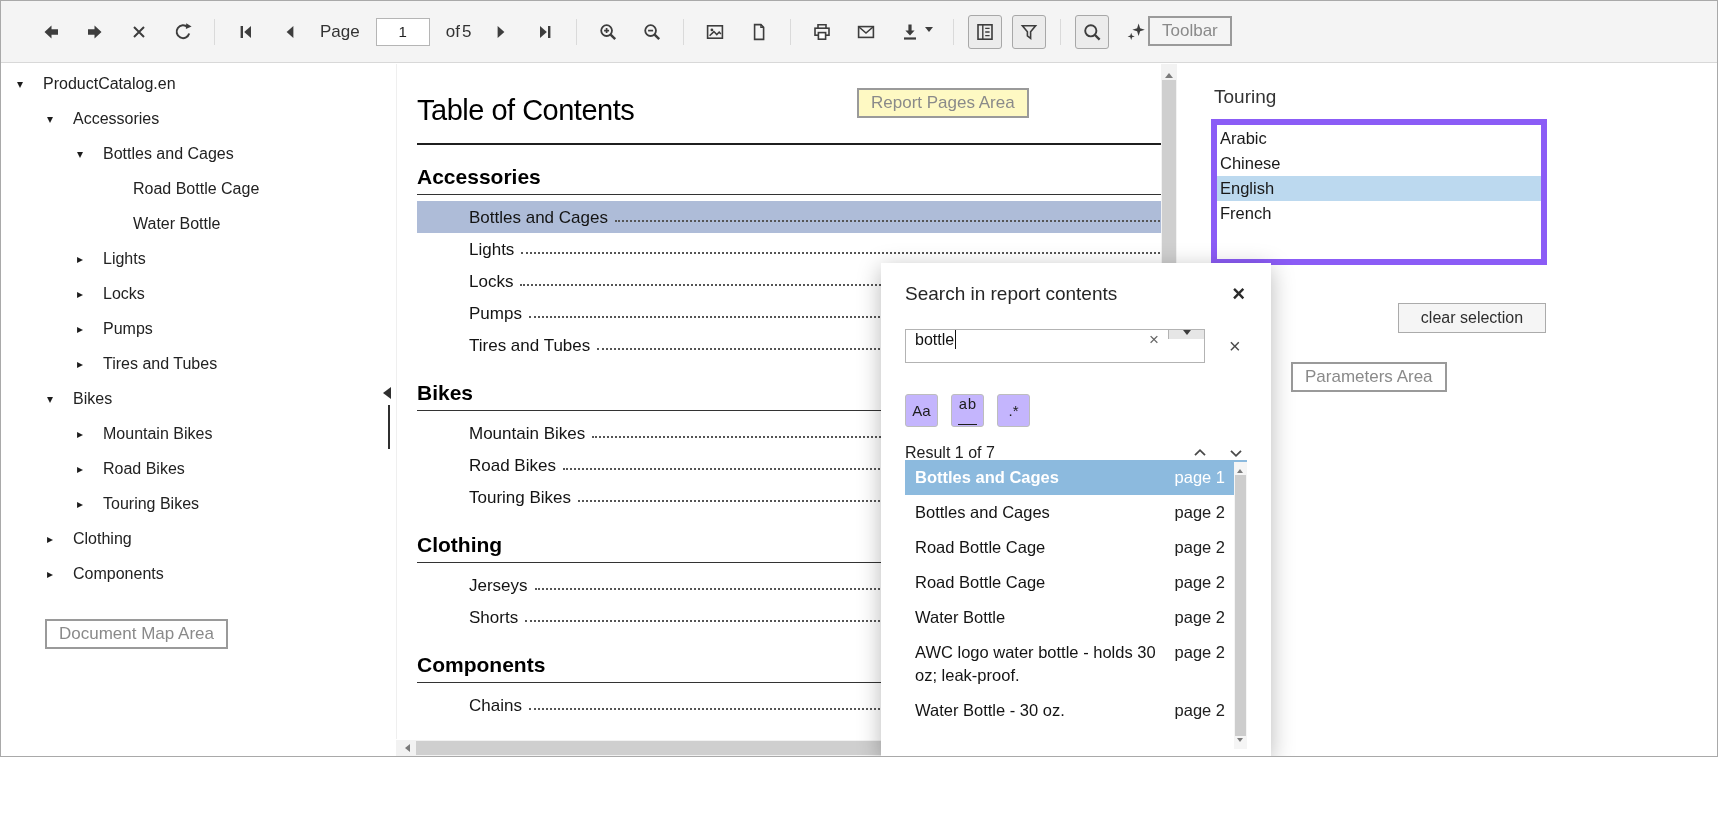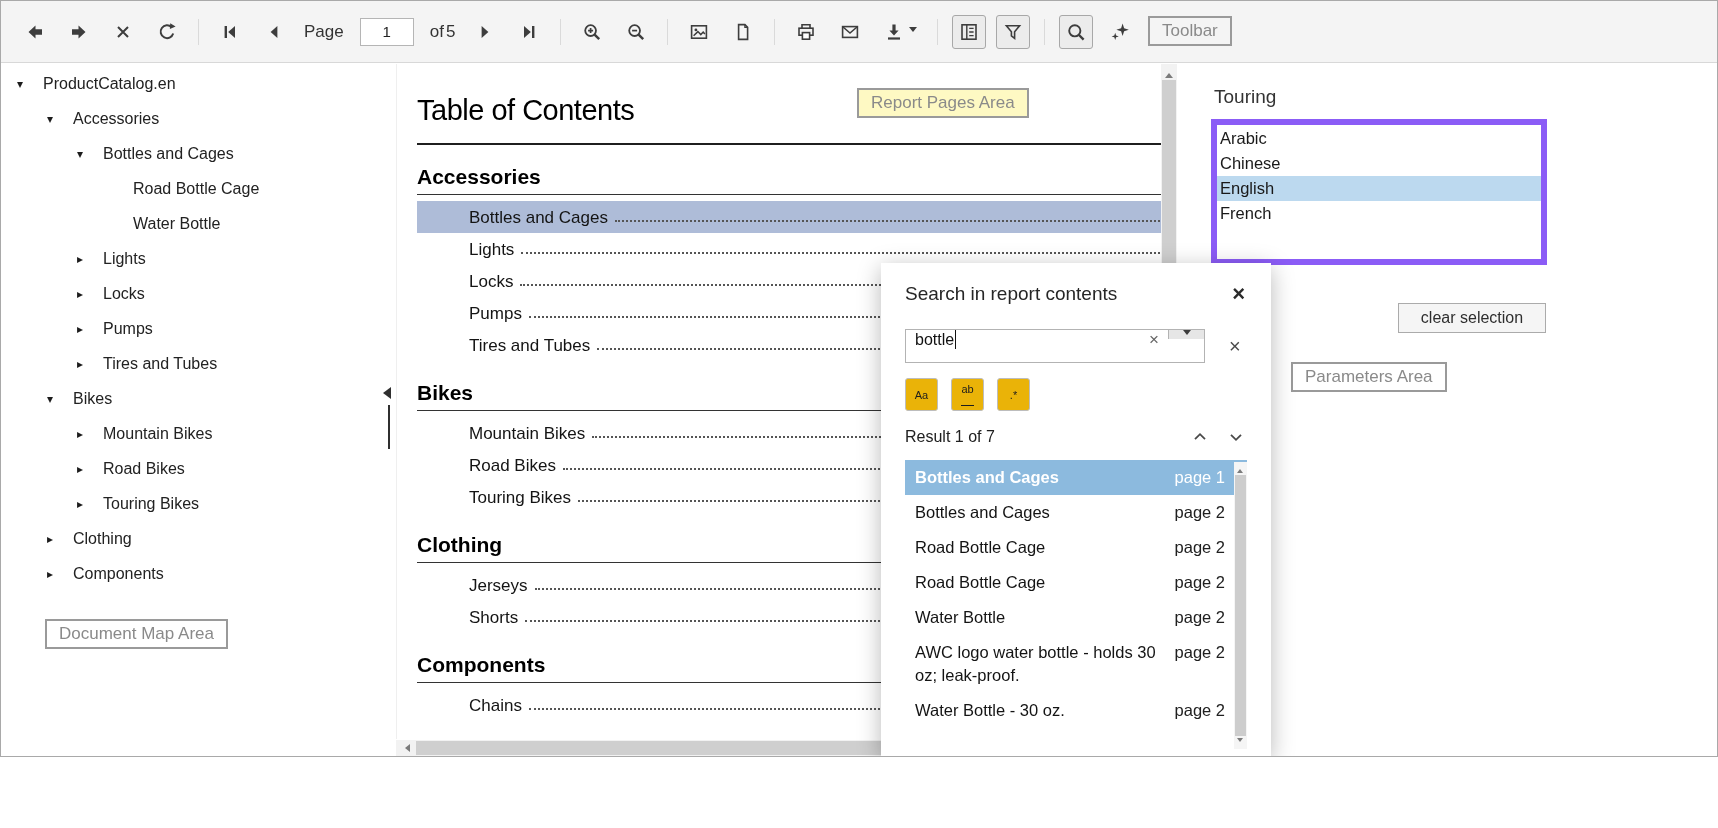--- a/index.html
+++ b/index.html
@@ -3,21 +3,21 @@
 <meta charset="utf-8">
 <style>
   html,body { margin:0; padding:0; background:#fff; }
   body { font-family:"Liberation Sans","DejaVu Sans",sans-serif; }
   * { box-sizing:border-box; }
 
   .app { position:relative; width:1718px; height:757px; border:1px solid #a9a9a9; background:#fff; overflow:hidden; }
 
   
   .toolbar { position:absolute; top:0; left:0; right:0; height:62px; background:var(--toolbar-bg,#f4f4f4);
-             border-bottom:1px solid #d8d8d8; display:flex; align-items:center; padding-left:12px; }
+             border-bottom:1px solid #d8d8d8; display:flex; align-items:center; padding-left:28px; }
   .tb-btn { min-width:34px; height:34px; border:1px solid transparent; border-radius:3px;
             display:flex; align-items:center; justify-content:center; margin:0 5px; cursor:pointer; flex:none; }
   .tb-btn.active { border-color:#a8a8a8; background:#ececec; }
   .tb-sep { width:1px; height:26px; background:#dadada; margin:0 9px; flex:none; }
   .tb-text { font-size:17px; color:#333; margin:0 8px; flex:none; }
   .page-input { width:54px; height:28px; margin:0 8px; border:1px solid #b5b5b5; text-align:center;
                 font-size:15px; font-family:inherit; color:#222; background:#fff; flex:none; }
   .dd-caret { width:0; height:0; border:4px solid transparent; border-top:5px solid #3d3d3d; margin-left:5px; }
   .anno-box { border:2px solid var(--annotation-border,#9a9a9a); color:var(--annotation-text,#8a8a8a);
               font-size:17px; padding:3px 12px; white-space:nowrap; display:inline-block; background:transparent; }
@@ -82,22 +82,22 @@
   .sp-input { display:flex; align-items:flex-start; border:1px solid #b3b3b3; height:34px; width:300px; background:#fff; cursor:text; }
   .sp-query-wrap { flex:1; display:flex; align-items:center; padding-left:9px; font-size:16px; color:#111; }
   .sp-caret { width:1px; height:19px; background:#111; margin-left:1px; animation:blink 1s step-end infinite; }
   @keyframes blink { 50% { opacity:0; } }
   .sp-clear { display:flex; align-items:center; padding:0 9px; color:#666; font-size:17px; cursor:pointer; }
   .sp-dd { width:36px; border-left:1px solid #b3b3b3; background:#e6e6e6; display:flex; align-items:center; justify-content:center; cursor:pointer; }
   .sp-dd .dd-caret { margin:0; }
   .sp-x2 { margin-left:24px; color:#4a4a4a; font-size:20px; cursor:pointer; }
   .sp-opts { display:flex; gap:13px; padding:15px 24px 0; }
   .sp-opt { width:33px; height:33px; border:1px solid #bdbdbd; border-radius:3px; display:flex; align-items:center;
-            justify-content:center; font-size:11px; color:#1d1d1d; cursor:pointer; background:#eab308; }
-  .sp-opt .uline { border-bottom:1.5px solid #1d1d1d; padding-bottom:10px; }
+            justify-content:center; font-size:15px; color:#1d1d1d; cursor:pointer; background:#c4b5fd;margin-top:16px; }
+  .sp-opt .uline { border-bottom:1.5px solid #1d1d1d; padding-bottom:10px;font-family:Liberation Mono, monospace; }
   .sp-status-row { display:flex; align-items:center; padding:17px 26px 10px 24px; }
   .sp-status { flex:1; font-size:16px; color:#202020; }
   .sp-nav { display:flex; gap:18px; }
   .sp-nav span { cursor:pointer; display:flex; }
   .sp-results { position:absolute; left:24px; right:24px; top:197px; bottom:2px; overflow:hidden; }
   .sp-row { display:flex; align-items:flex-start; padding:6px 22px 6px 10px; line-height:23px;
             font-size:16.5px; color:#141414; cursor:pointer; }
   .sp-row .txt { flex:1; padding-right:12px; }
   .sp-row .pg { white-space:nowrap; color:#202020; }
   .sp-row.selected { background:var(--result-selection,#8cbade); color:#fff; font-weight:bold; }

